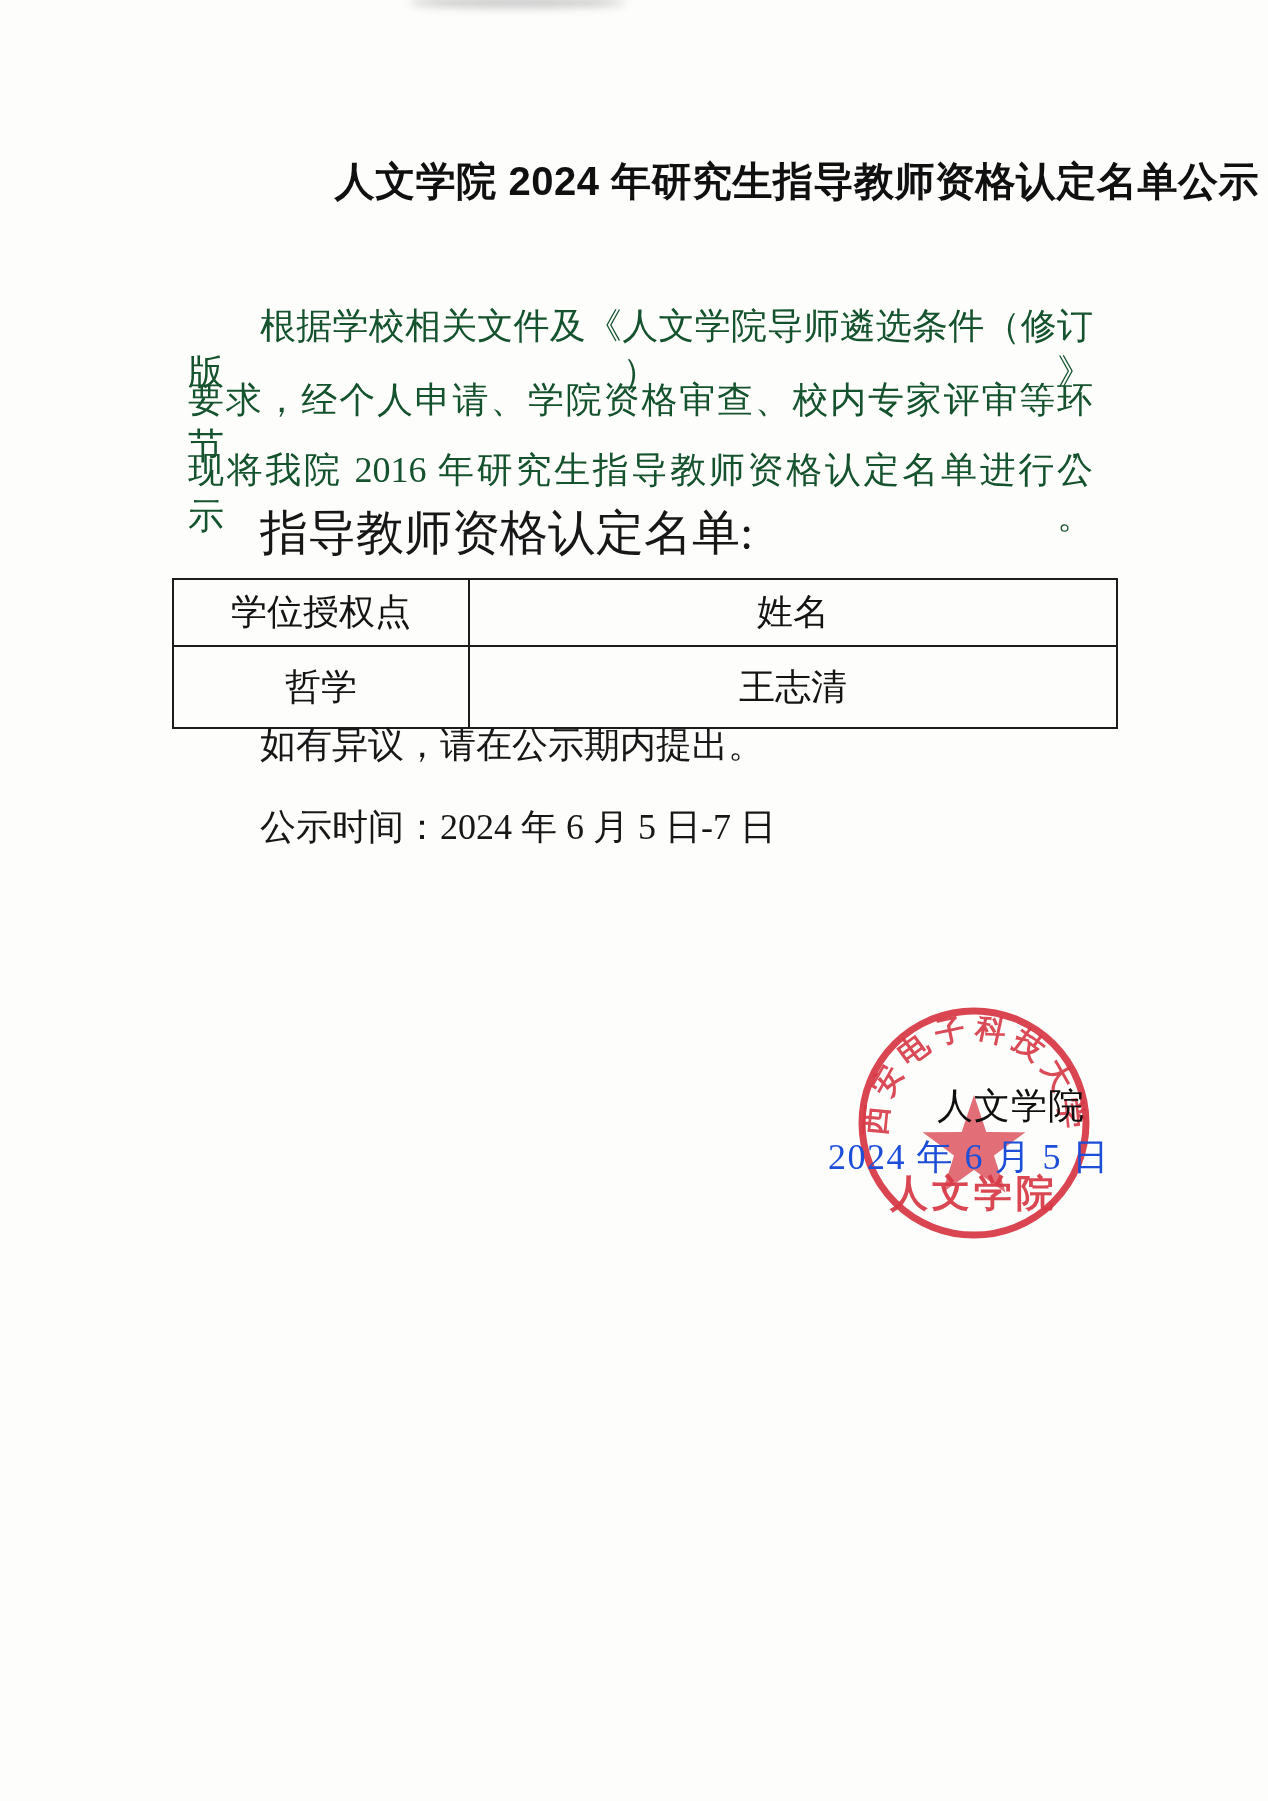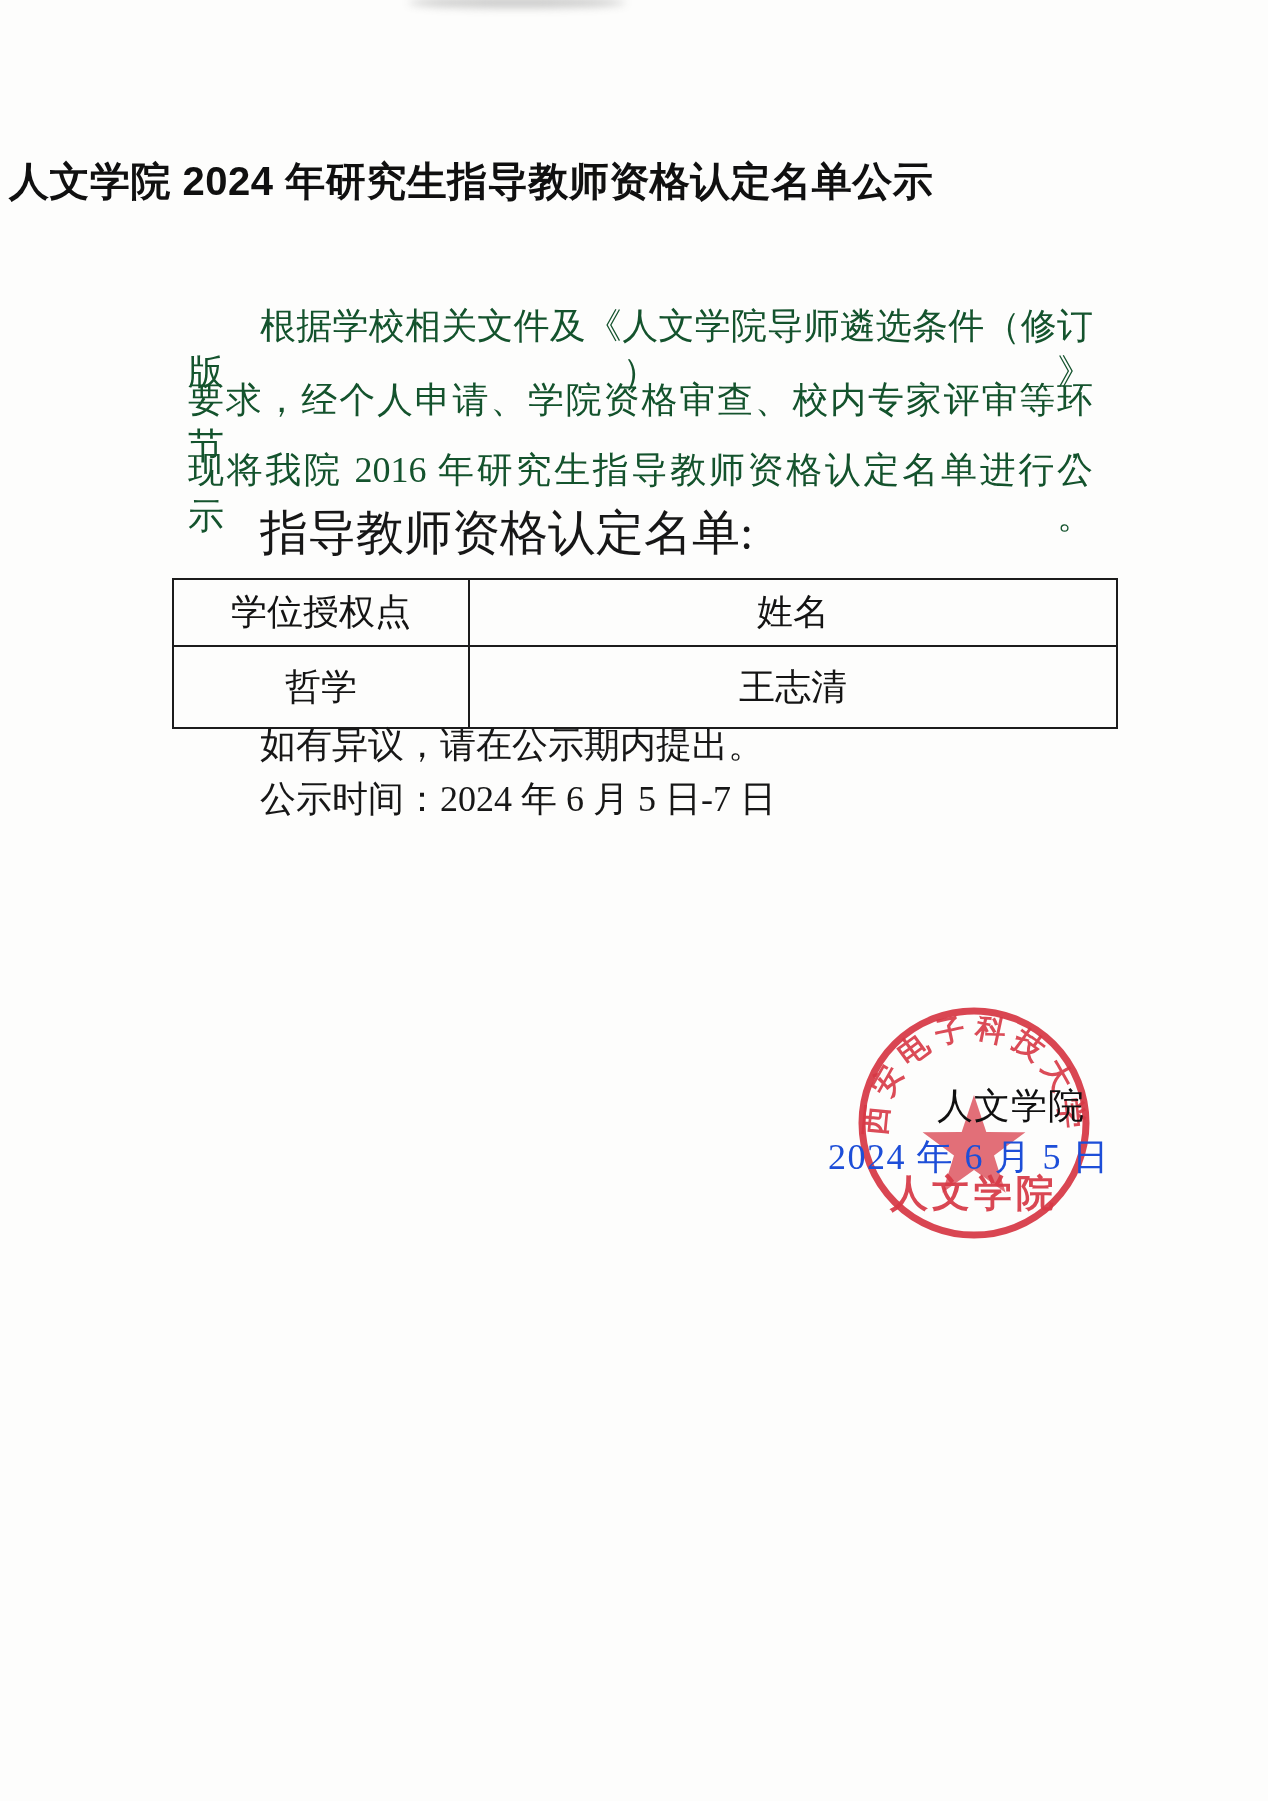--- a/index.html
+++ b/index.html
@@ -6,21 +6,21 @@
   .page{
     position:relative; width:1268px; height:1801px; margin:0 auto;
     background:#fdfdfc; overflow:hidden;
     font-family:"Liberation Serif","DejaVu Serif",serif; color:#171717;
   }
   .smudge{
     position:absolute; top:-3px; left:408px; width:218px; height:11px;
     background:#8d8d8d; opacity:.45; border-radius:50%; filter:blur(4px);
   }
   .title{
-    position:absolute; top:158px; left:9px; width:1250px; text-align:left;
+    position:absolute; top:158px; left:9px; width:1250px; text-align:right;
     font-family:"Liberation Sans","DejaVu Sans",sans-serif;
     font-weight:700; font-size:40px; line-height:46px; color:#101010;
     letter-spacing:0.5px; white-space:nowrap;
   }
   .bodyline{
     position:absolute; left:188px; width:905px;
     font-size:36px; line-height:46px; color:#14532d;
   }
   .just{ text-align:justify; text-align-last:justify; }
   .indent{ text-indent:72px; }
@@ -35,21 +35,21 @@
   }
   table.qual col.c1{ width:296px; }
   table.qual th, table.qual td{
     border:2.5px solid #1c1c1c; text-align:center; vertical-align:middle;
     font-weight:400; padding:4px;
   }
   table.qual tr.hdr th{ height:57px; }
   table.qual tr.row td{ height:72px; }
   .note{ position:absolute; left:260px; font-size:36px; line-height:46px; white-space:nowrap; }
   .note1{ top:722px; }
-  .note2{ top:776px; }
+  .note2{ top:804px; }
   .note3{ top:852px; }
   .sig-org{
     position:absolute; top:1082px; left:880px; width:262px; text-align:center;
     font-size:36px; letter-spacing:1px; color:#101010; z-index:3; white-space:nowrap;
   }
   .sig-date{
     position:absolute; top:1133px; left:828px; width:300px; text-align:left;
     font-size:36px; letter-spacing:1.5px; color:#1d4ed8; z-index:3; white-space:nowrap;
   }
   .seal{

